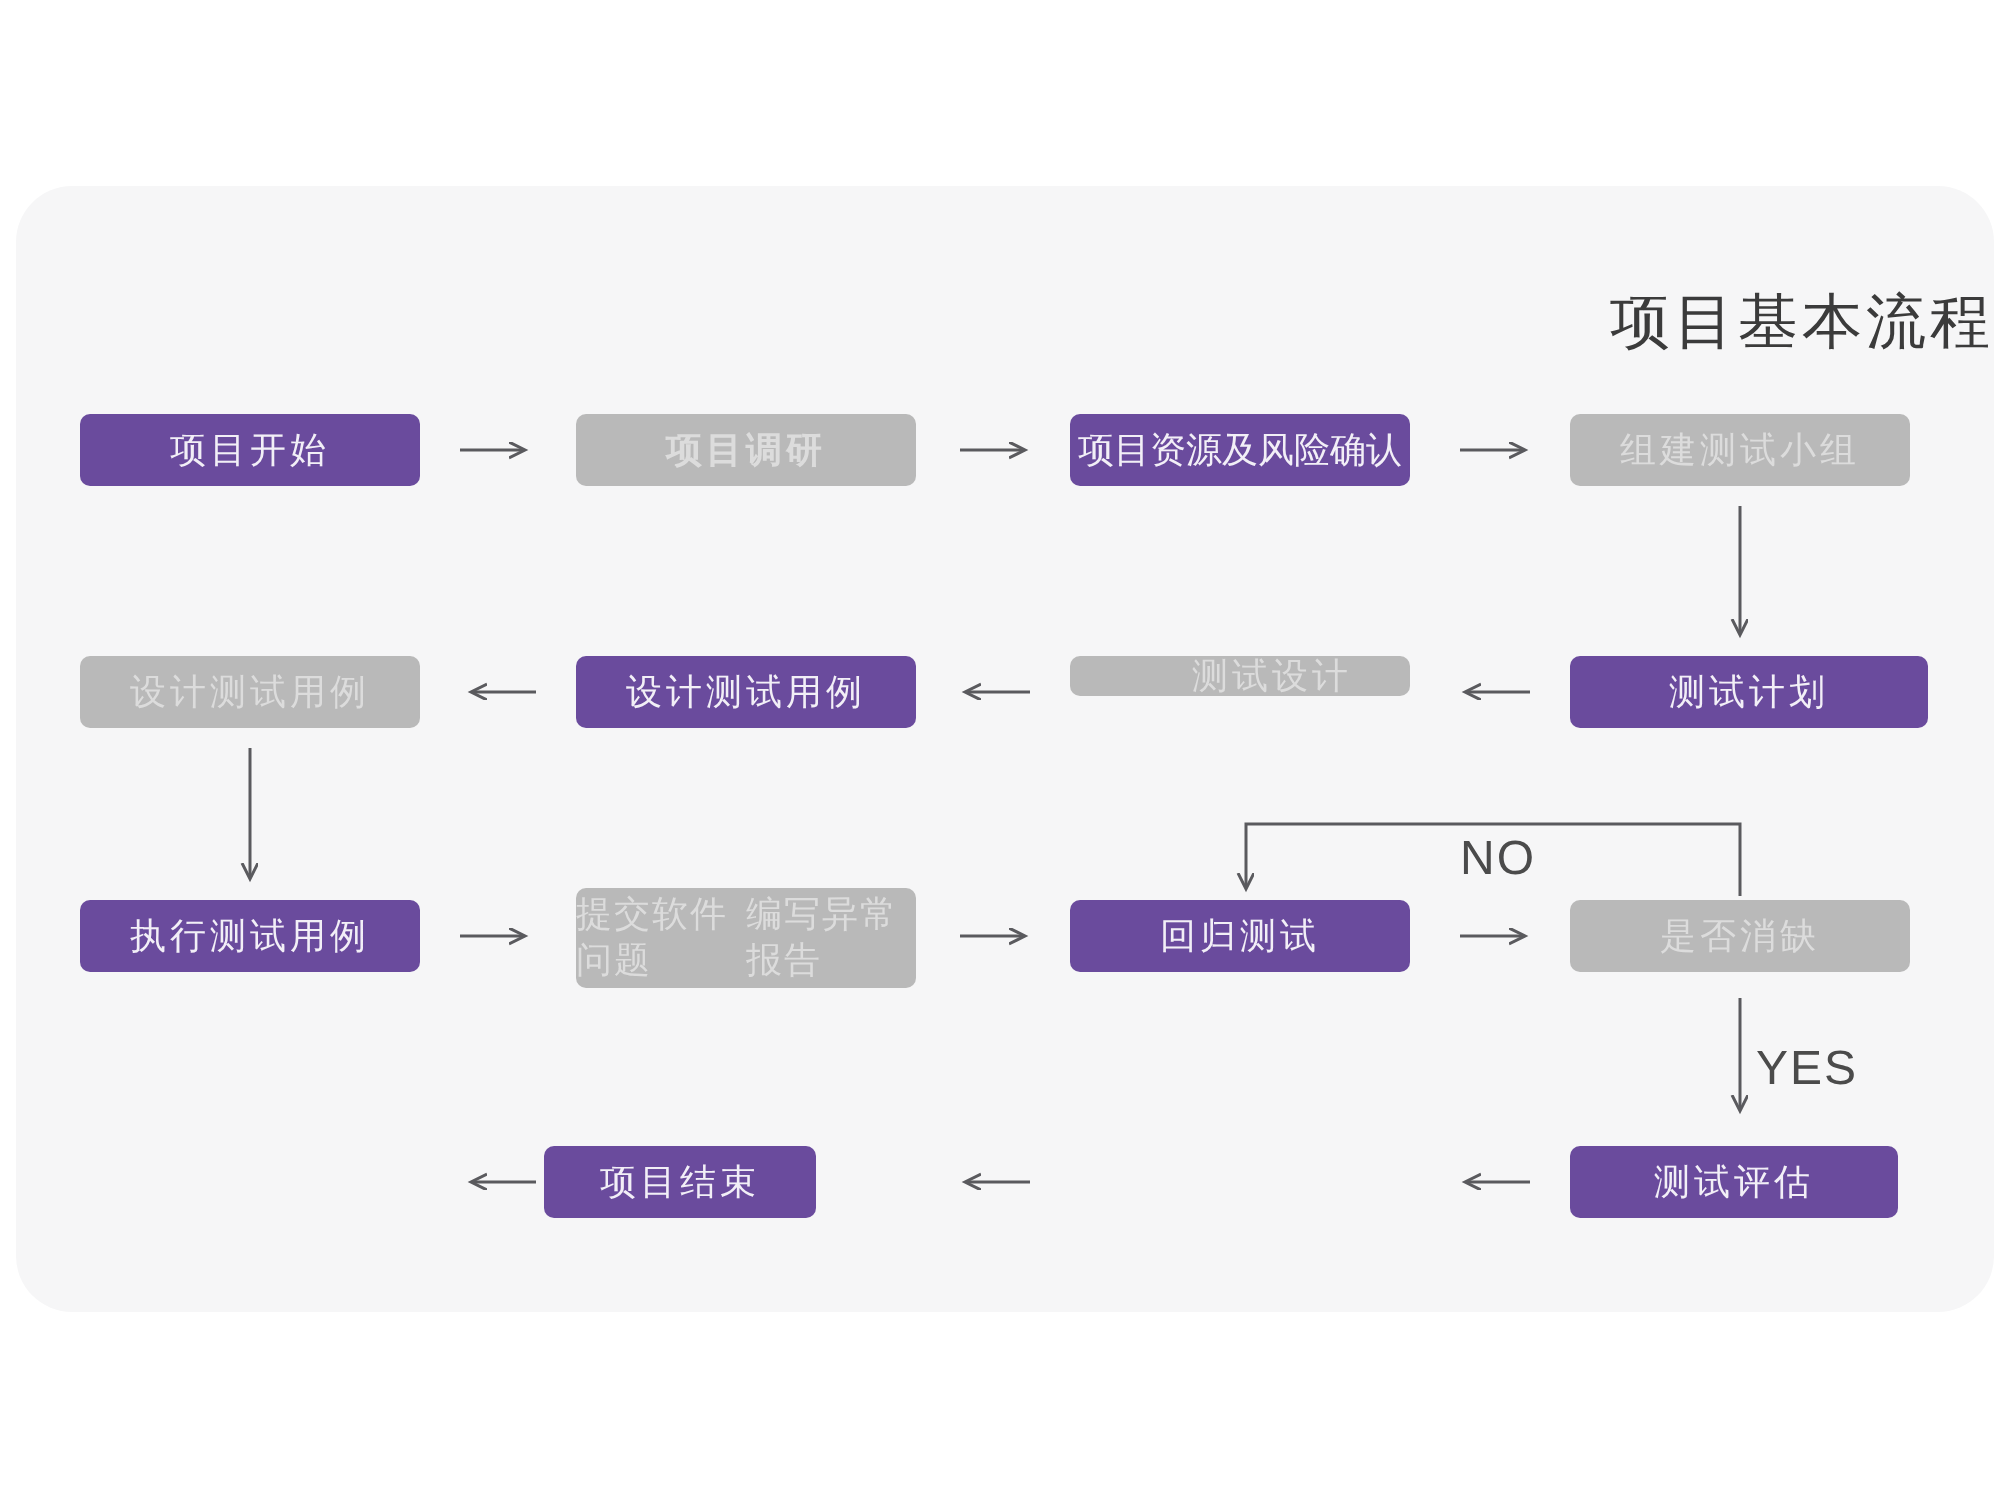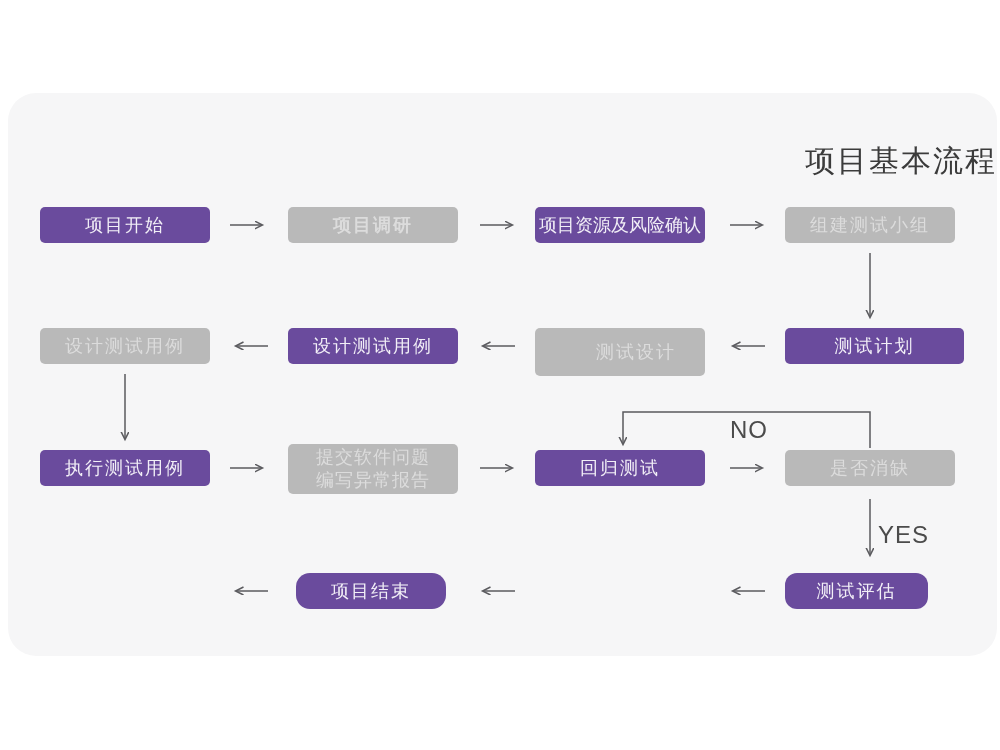--- a/index.html
+++ b/index.html
@@ -14,52 +14,52 @@
   .title{
     position:absolute;left:8px;top:141px;width:989px;text-align:right;
     font-size:30px;color:#3b3b3b;letter-spacing:2px;font-weight:500;
   }
   .node{
     position:absolute;display:flex;align-items:center;justify-content:center;
     border-radius:5px;font-size:18px;letter-spacing:2px;box-sizing:border-box;
   }
   .node.purple{background:#6a4b9d;color:#f2eff7;}
   .node.gray{background:#b9b9b9;color:#dcdcdc;}
-  .node.multiline{flex-direction:column;line-height:23px;letter-spacing:1px;}
+  .node.multiline{flex-direction:row;line-height:23px;letter-spacing:1px;}
   .arrows{position:absolute;left:0;top:0;width:1000px;height:750px;pointer-events:none;}
   .edge-label{position:absolute;font-size:24px;color:#4b4b4b;letter-spacing:1px;}
 </style>
 </head>
 <body>
 
 <div class="stage">
   <div class="card"></div>
 
   <div class="title">项目基本流程</div>
 
   <div class="node purple" style="left:40px;top:207px;width:170px;height:36px;">项目开始</div>
   <div class="node gray" style="left:288px;top:207px;width:170px;height:36px;font-weight:bold;">项目调研</div>
   <div class="node purple" style="left:535px;top:207px;width:170px;height:36px;letter-spacing:0;">项目资源及风险确认</div>
   <div class="node gray" style="left:785px;top:207px;width:170px;height:36px;">组建测试小组</div>
 
   <div class="node purple" style="left:785px;top:328px;width:179px;height:36px;">测试计划</div>
-  <div class="node gray" style="left:535px;top:328px;width:170px;height:48px;padding-left:32px;">测试设计</div>
+  <div class="node gray" style="left:535px;top:328px;width:170px;height:20px;padding-left:32px;">测试设计</div>
   <div class="node purple" style="left:288px;top:328px;width:170px;height:36px;">设计测试用例</div>
   <div class="node gray" style="left:40px;top:328px;width:170px;height:36px;">设计测试用例</div>
 
   <div class="node purple" style="left:40px;top:450px;width:170px;height:36px;">执行测试用例</div>
   <div class="node gray multiline" style="left:288px;top:444px;width:170px;height:50px;">
     <span>提交软件问题</span>
     <span>编写异常报告</span>
   </div>
   <div class="node purple" style="left:535px;top:450px;width:170px;height:36px;">回归测试</div>
   <div class="node gray" style="left:785px;top:450px;width:170px;height:36px;">是否消缺</div>
 
-  <div class="node purple" style="left:785px;top:573px;width:143px;height:36px;border-radius:12px;">测试评估</div>
-  <div class="node purple" style="left:296px;top:573px;width:150px;height:36px;border-radius:14px;">项目结束</div>
+  <div class="node purple" style="left:785px;top:573px;width:164px;height:36px;">测试评估</div>
+  <div class="node purple" style="left:272px;top:573px;width:136px;height:36px;">项目结束</div>
 
   <svg class="arrows" viewBox="0 0 1000 750">
     <defs>
       <marker id="ah" markerWidth="12" markerHeight="12" refX="7.5" refY="4" orient="auto" markerUnits="userSpaceOnUse">
         <path d="M0,0 L8,4 L0,8" fill="none" stroke="#5a5a5e" stroke-width="1.5"></path>
       </marker>
     </defs>
     <g stroke="#5a5a5e" stroke-width="1.5" fill="none">
 
       <line x1="230" y1="225" x2="262" y2="225" marker-end="url(#ah)"></line>

